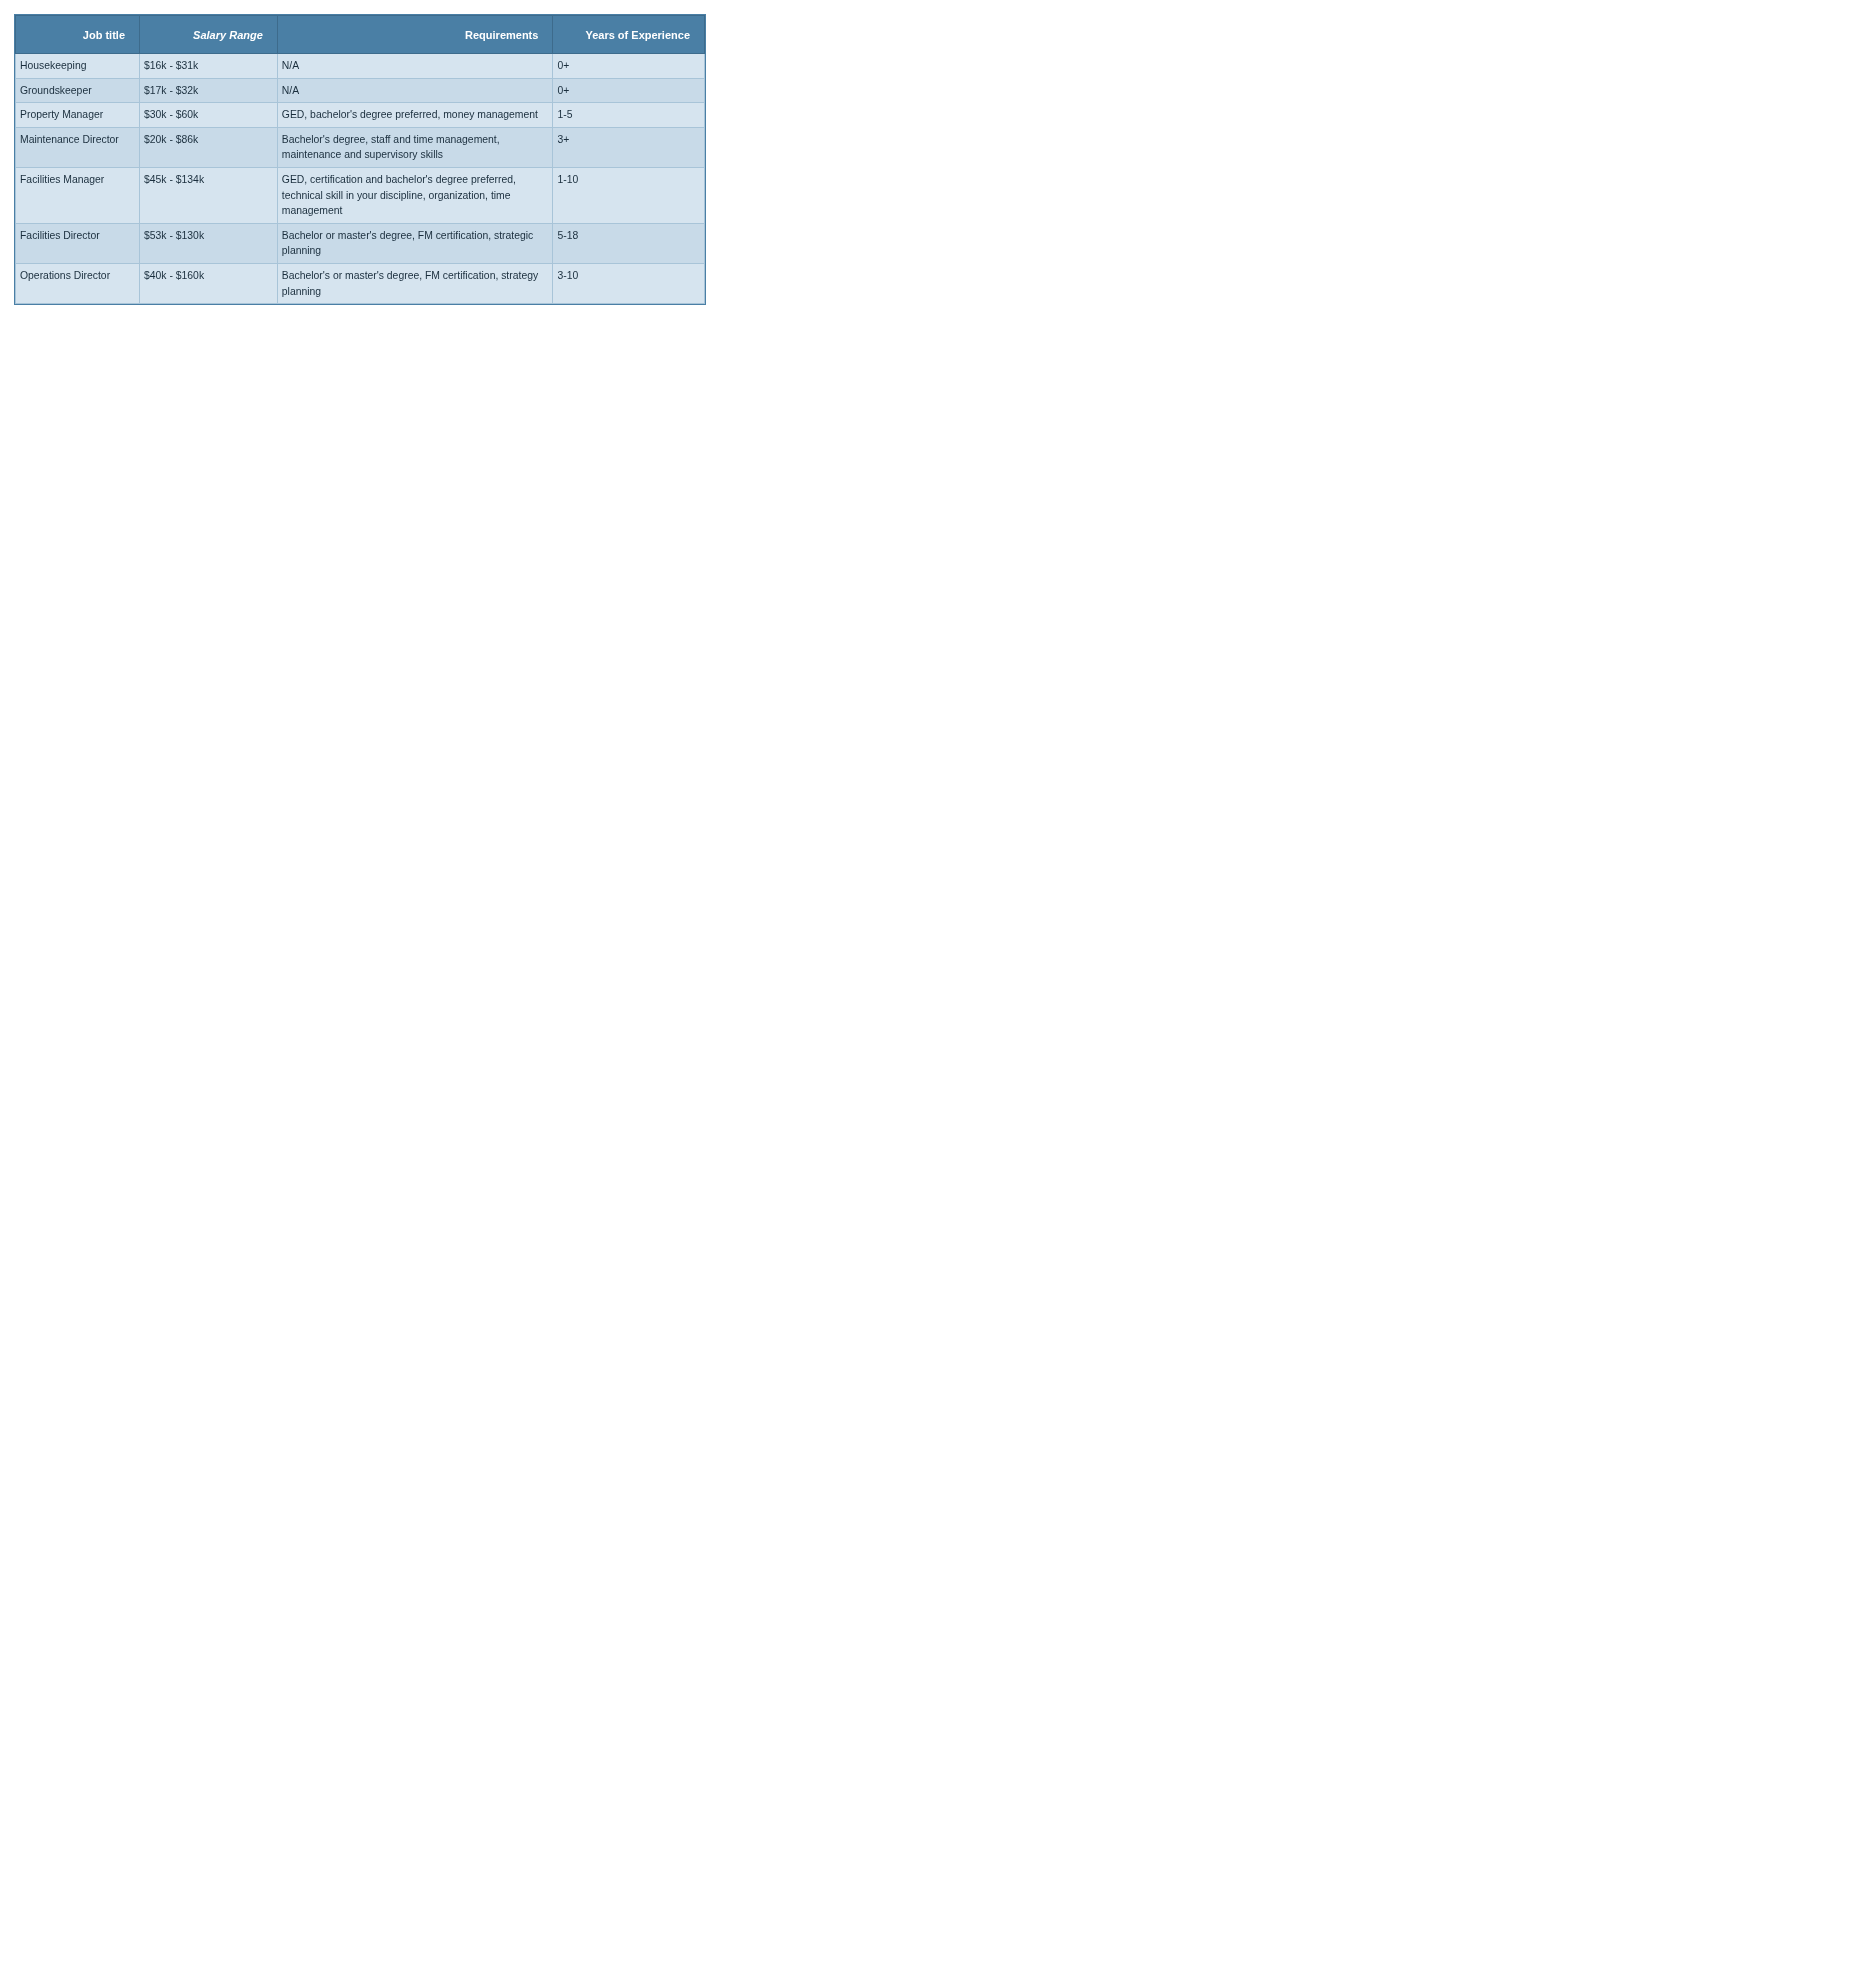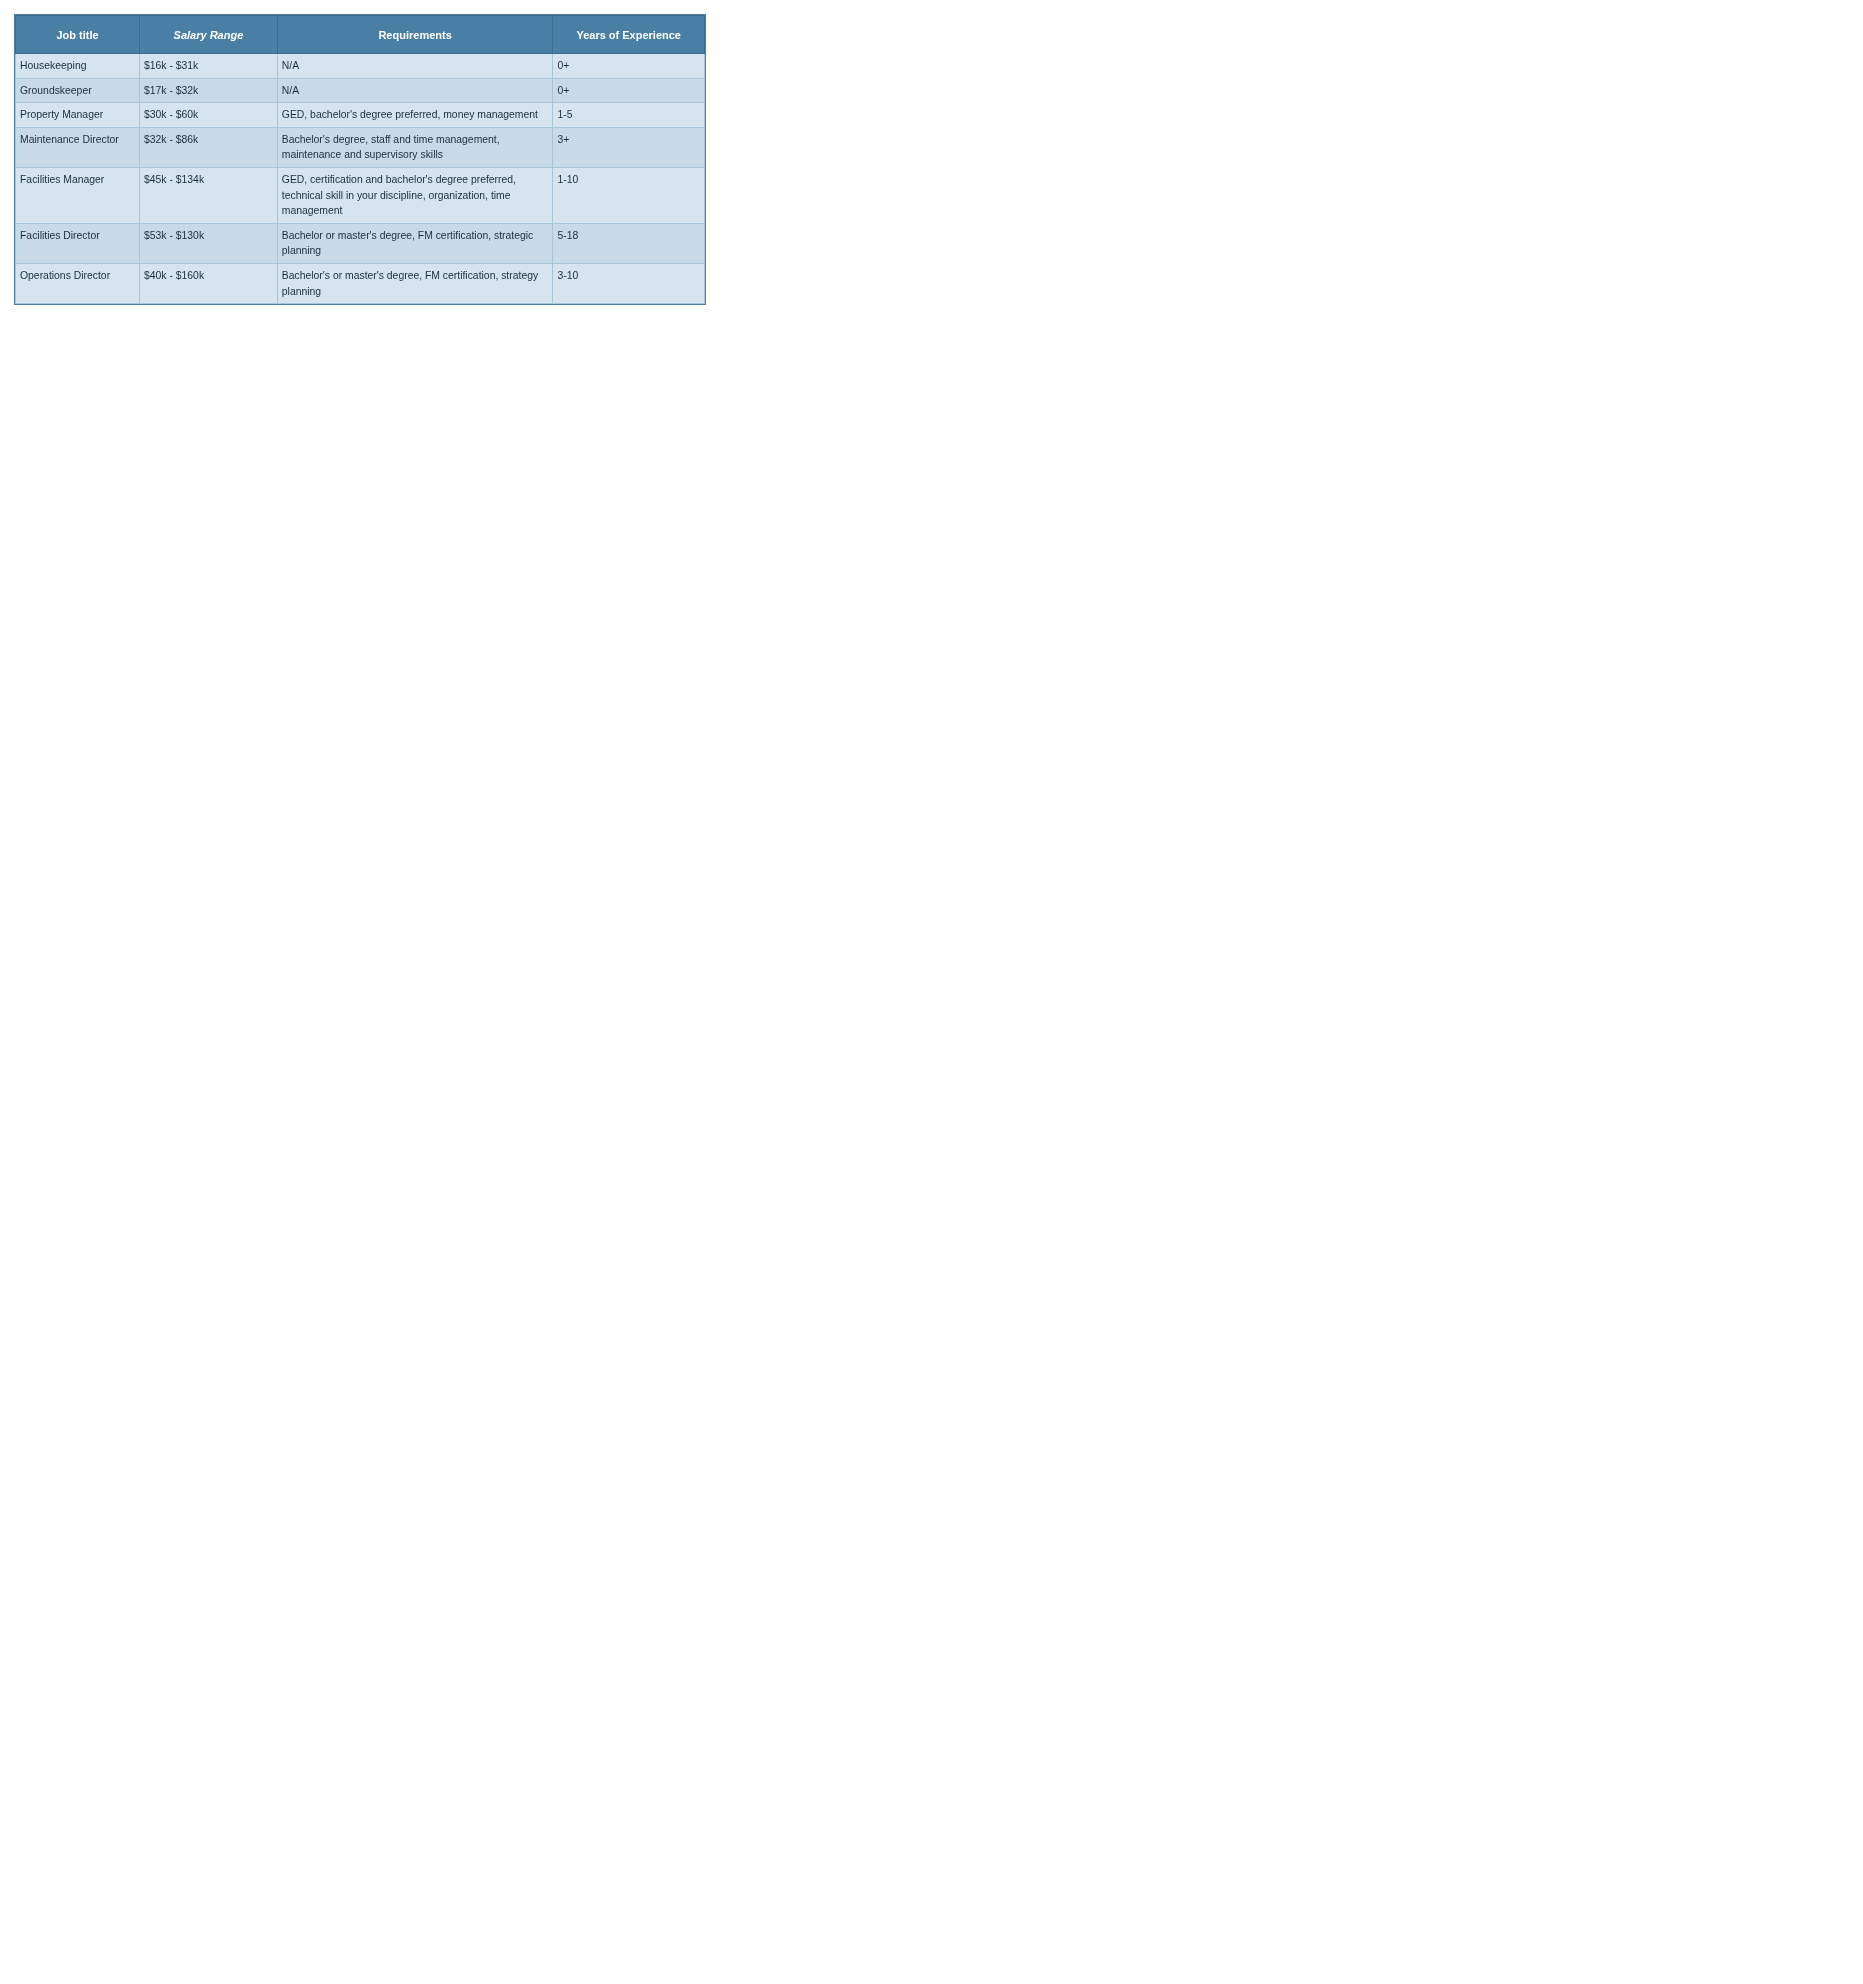--- a/index.html
+++ b/index.html
@@ -26,21 +26,21 @@
       border-collapse: collapse;
     }
 
     thead tr {
       background-color: #4a7fa5;
       color: #ffffff;
     }
 
     thead th {
       padding: 12.5px 14px;
-      text-align: center;
+      text-align: right;
       font-size: 11px;
       font-weight: bold;
       border: 0.7px solid #3d6b8c;
     }
 
     tbody tr {
       background-color: #d6e4ef;
       border: 0.7px solid #a8c4d8;
     }
 
@@ -89,21 +89,21 @@
           <td>0+</td>
         </tr>
         <tr>
           <td>Property Manager</td>
           <td>$30k - $60k</td>
           <td>GED, bachelor's degree preferred, money management</td>
           <td>1-5</td>
         </tr>
         <tr>
           <td>Maintenance Director</td>
-          <td>$32k - $86k</td>
+          <td>$20k - $86k</td>
           <td>Bachelor's degree, staff and time management, maintenance and supervisory skills</td>
           <td>3+</td>
         </tr>
         <tr>
           <td>Facilities Manager</td>
           <td>$45k - $134k</td>
           <td>GED, certification and bachelor's degree preferred, technical skill in your discipline, organization, time management</td>
           <td>1-10</td>
         </tr>
         <tr>

